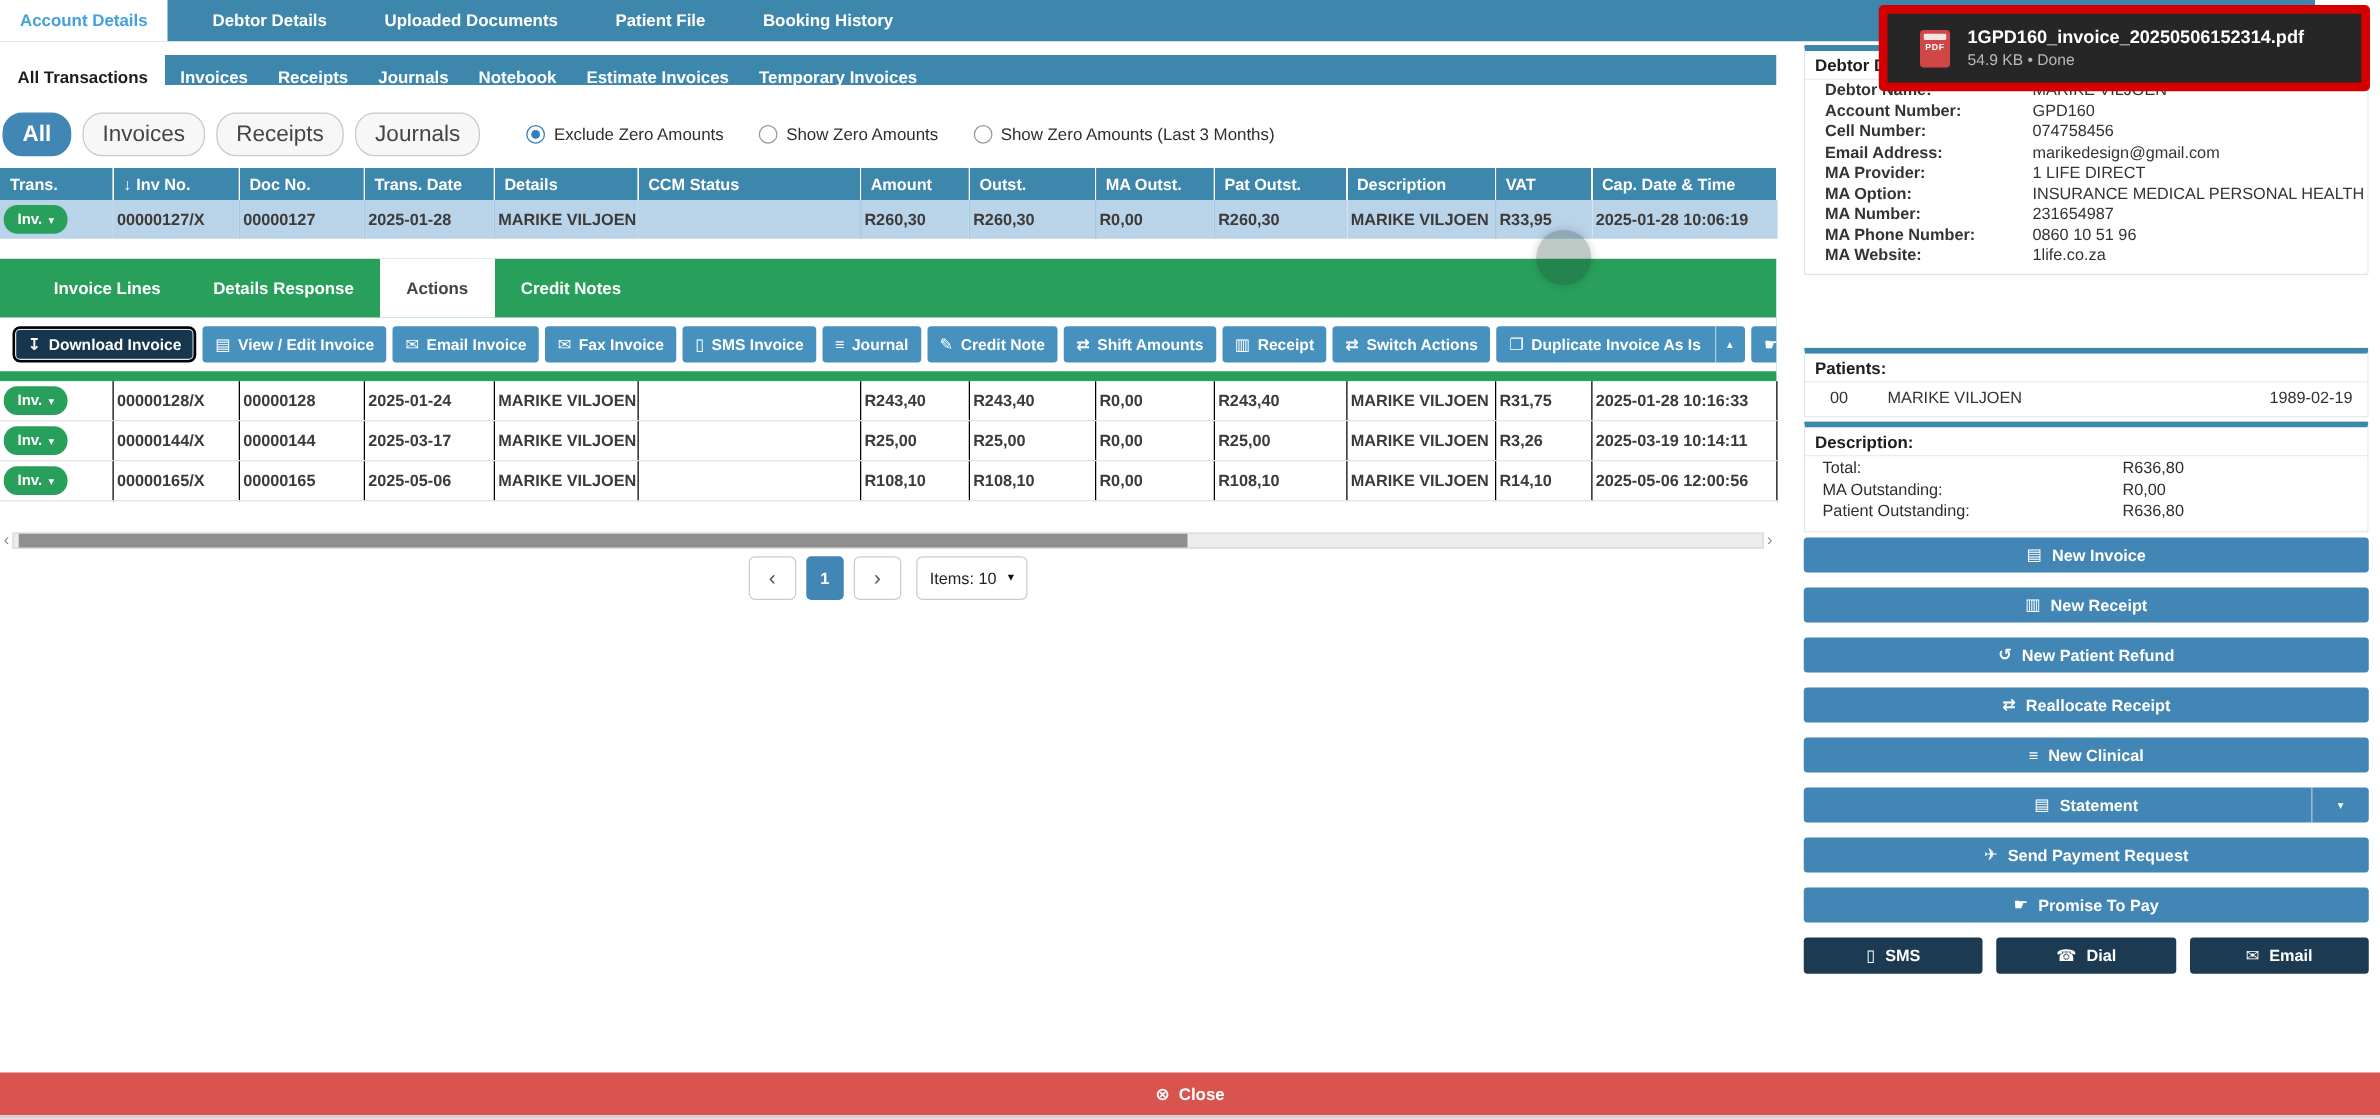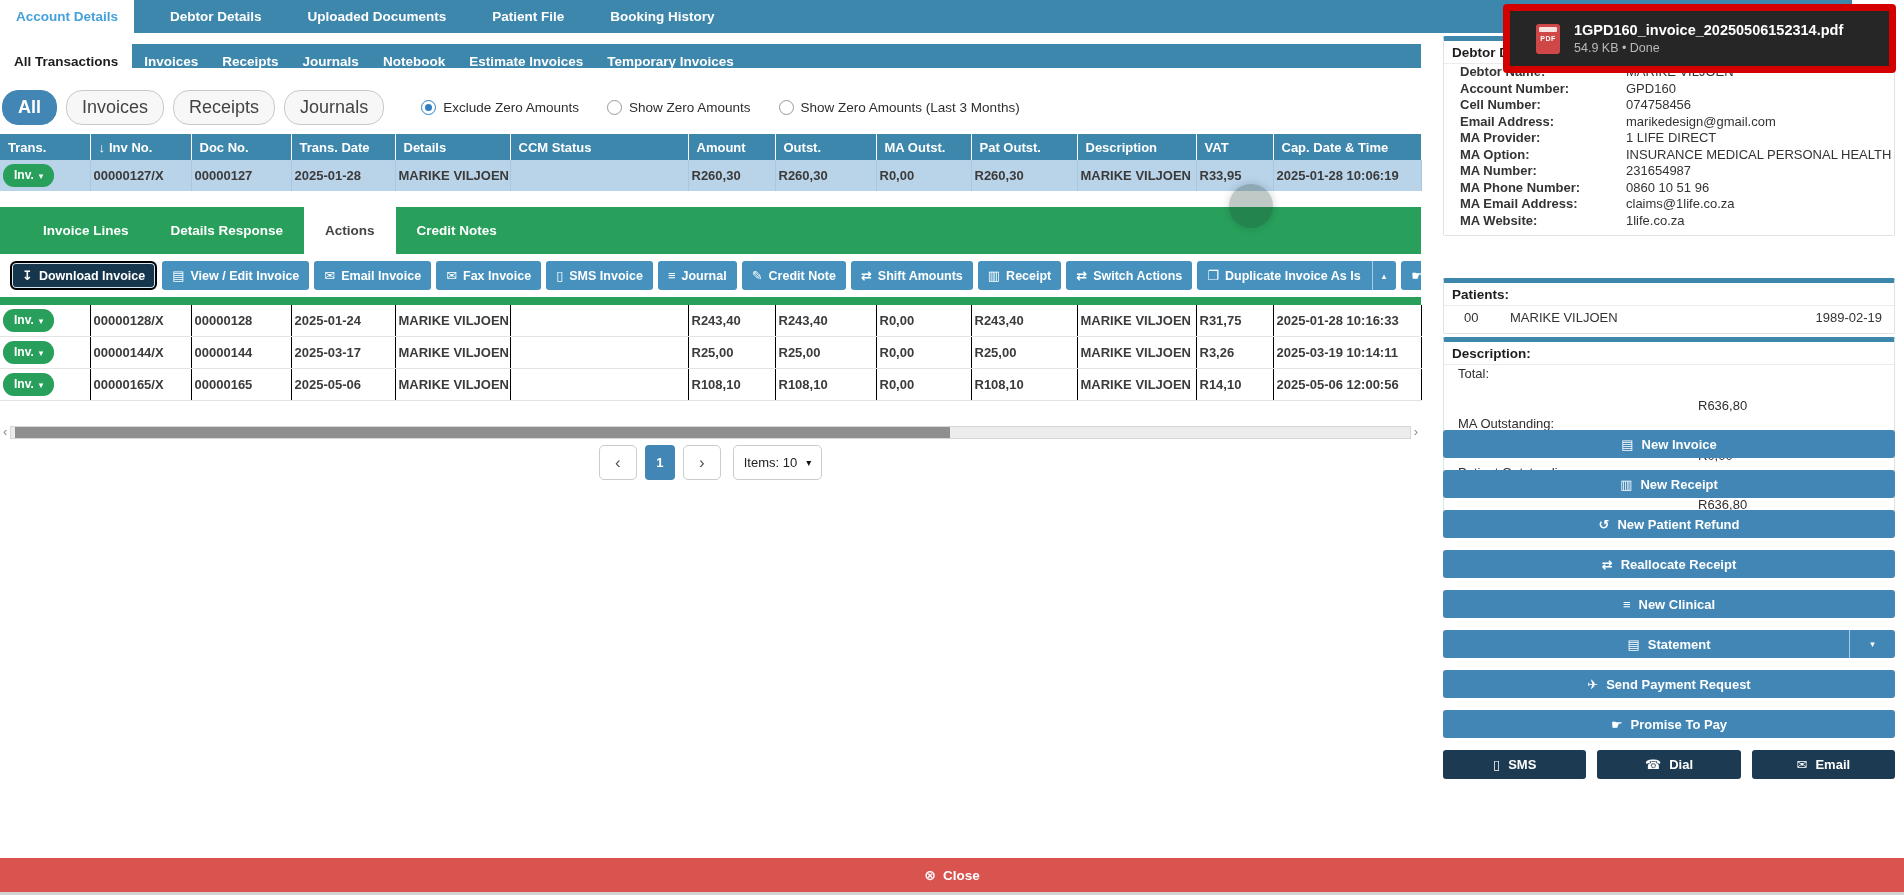--- a/index.html
+++ b/index.html
@@ -70,21 +70,21 @@
   .dfield .val { flex:1; color:#333; font-weight:400; white-space:nowrap; overflow:hidden; }
   .dfield.boldval .val { font-weight:700; padding-left:6px; }
   .pbox { top:278px; padding-bottom:6px; }
   .prow { display:flex; font-size:13px; line-height:17px; padding:3px 12px 1px 20px; }
   .prow .pcode { width:46px; flex:0 0 auto; }
   .prow .pname { flex:1; }
   .prow .pdob { flex:0 0 auto; }
   .obox { top:337px; padding-bottom:7px; }
   .orow { display:flex; font-size:13px; line-height:17.5px; padding-left:14px; }
   .orow .olbl { width:240px; flex:0 0 auto; color:#2e2e2e; }
-  .orow .oval { color:#2e2e2e;margin-top:32px; }
+  .orow .oval { color:#2e2e2e; }
   .sbtn { position:absolute; left:1443px; width:452px; height:28px; background:#4186b5; border:none; border-radius:3px; color:#fff; font-weight:700; font-size:13px; display:flex; align-items:center; justify-content:center; gap:8px; cursor:pointer; font-family:inherit; }
   .sbtn .ic { font-size:13px; }
   .sbtn .dd-seg { position:absolute; right:0; top:0; bottom:0; width:46px; border-left:1px solid rgba(255,255,255,.55); display:flex; align-items:center; justify-content:center; font-size:9px; }
   .contactrow { position:absolute; left:1443px; top:750px; width:452px; height:29px; display:flex; gap:11px; }
   .cbtn { flex:1; background:#1c3b52; border:none; border-radius:3px; color:#fff; font-weight:700; font-size:13px; display:flex; align-items:center; justify-content:center; gap:8px; cursor:pointer; font-family:inherit; }
   
   .closebar { position:absolute; left:0; top:858px; width:1904px; height:34px; background:#d9534f; display:flex; align-items:center; justify-content:center; gap:7px; color:#fff; font-weight:700; font-size:13.5px; cursor:pointer; }
   .closebar .ic { font-size:14px; }
   .footstrip { position:absolute; left:0; top:892px; width:1904px; height:3px; background:#d2d2d2; }
 </style>
@@ -370,24 +370,20 @@
       </div>
       <div class="dfield">
         <span class="lbl">MA Number:</span>
         <span class="val">231654987</span>
       </div>
       <div class="dfield">
         <span class="lbl">MA Phone Number:</span>
         <span class="val">0860 10 51 96</span>
       </div>
       <div class="dfield">
-        <span class="lbl">MA Email Address:</span>
-        <span class="val">claims@1life.co.za</span>
-      </div>
-      <div class="dfield">
         <span class="lbl">MA Website:</span>
         <span class="val">1life.co.za</span>
       </div>
     </div>
 </div>
 
 <div class="rbox pbox">
   <div class="rtitle">Patients:</div>
   <div>
       <div class="prow">

